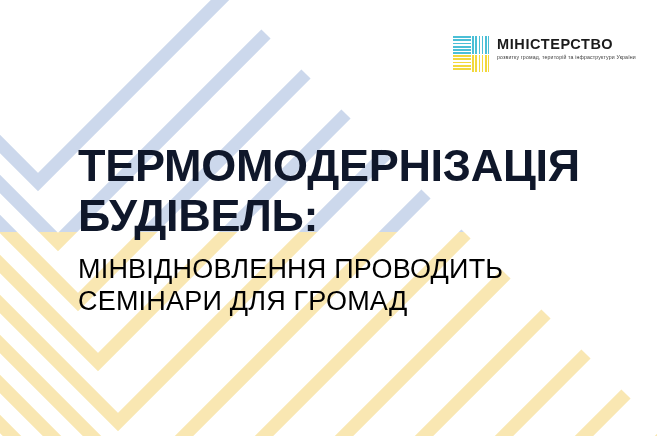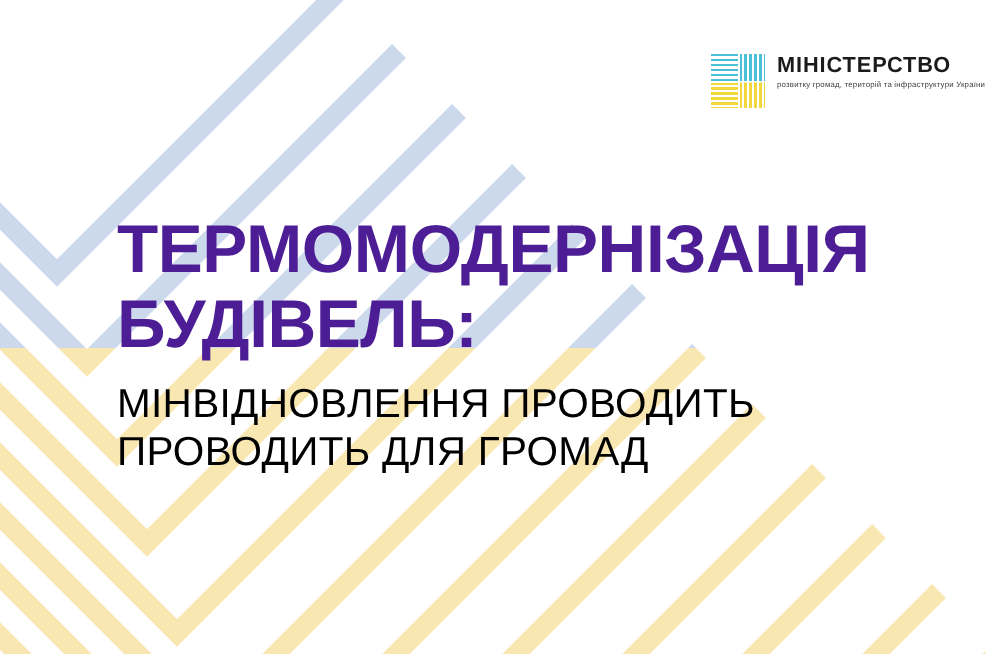--- a/index.html
+++ b/index.html
@@ -24,21 +24,21 @@
     left:0; top:0;
     width:657px; height:436px;
     overflow:hidden;
     pointer-events:none;
   }
   .bg-art svg { display:block; width:657px; height:436px; }
 
   
   .logo-block {
     position:absolute;
-    left:474px; top:36px;
+    left:453px; top:36px;
     display:flex;
     align-items:flex-start;
     gap:8px;
   }
   .logo-mark {
     width:36px; height:36px;
     display:grid;
     grid-template-columns:1fr 1fr;
     grid-template-rows:1fr 1fr;
     gap:1px;
@@ -76,21 +76,21 @@
     position:absolute;
     left:78px; top:141px;
     width:560px;
   }
   .headline .h-line {
     font-family:"Liberation Sans", sans-serif;
     font-weight:700;
     font-size:45px;
     letter-spacing:-0.3px;
     line-height:50px;
-    color:#4c1d95;
+    color:#0f172a;
     white-space:nowrap;
   }
 
   
   .subtitle {
     position:absolute;
     left:78px; top:253px;
     width:520px;
   }
   .subtitle .s-line {
@@ -160,16 +160,16 @@
     </div>
   </div>
 
   <div class="headline">
     <div class="h-line">ТЕРМОМОДЕРНІЗАЦІЯ</div>
     <div class="h-line">БУДІВЕЛЬ:</div>
   </div>
 
   <div class="subtitle">
     <div class="s-line">МІНВІДНОВЛЕННЯ ПРОВОДИТЬ</div>
-    <div class="s-line">ПРОВОДИТЬ ДЛЯ ГРОМАД</div>
+    <div class="s-line">СЕМІНАРИ ДЛЯ ГРОМАД</div>
   </div>
 
 </div>
 
 </body></html>

